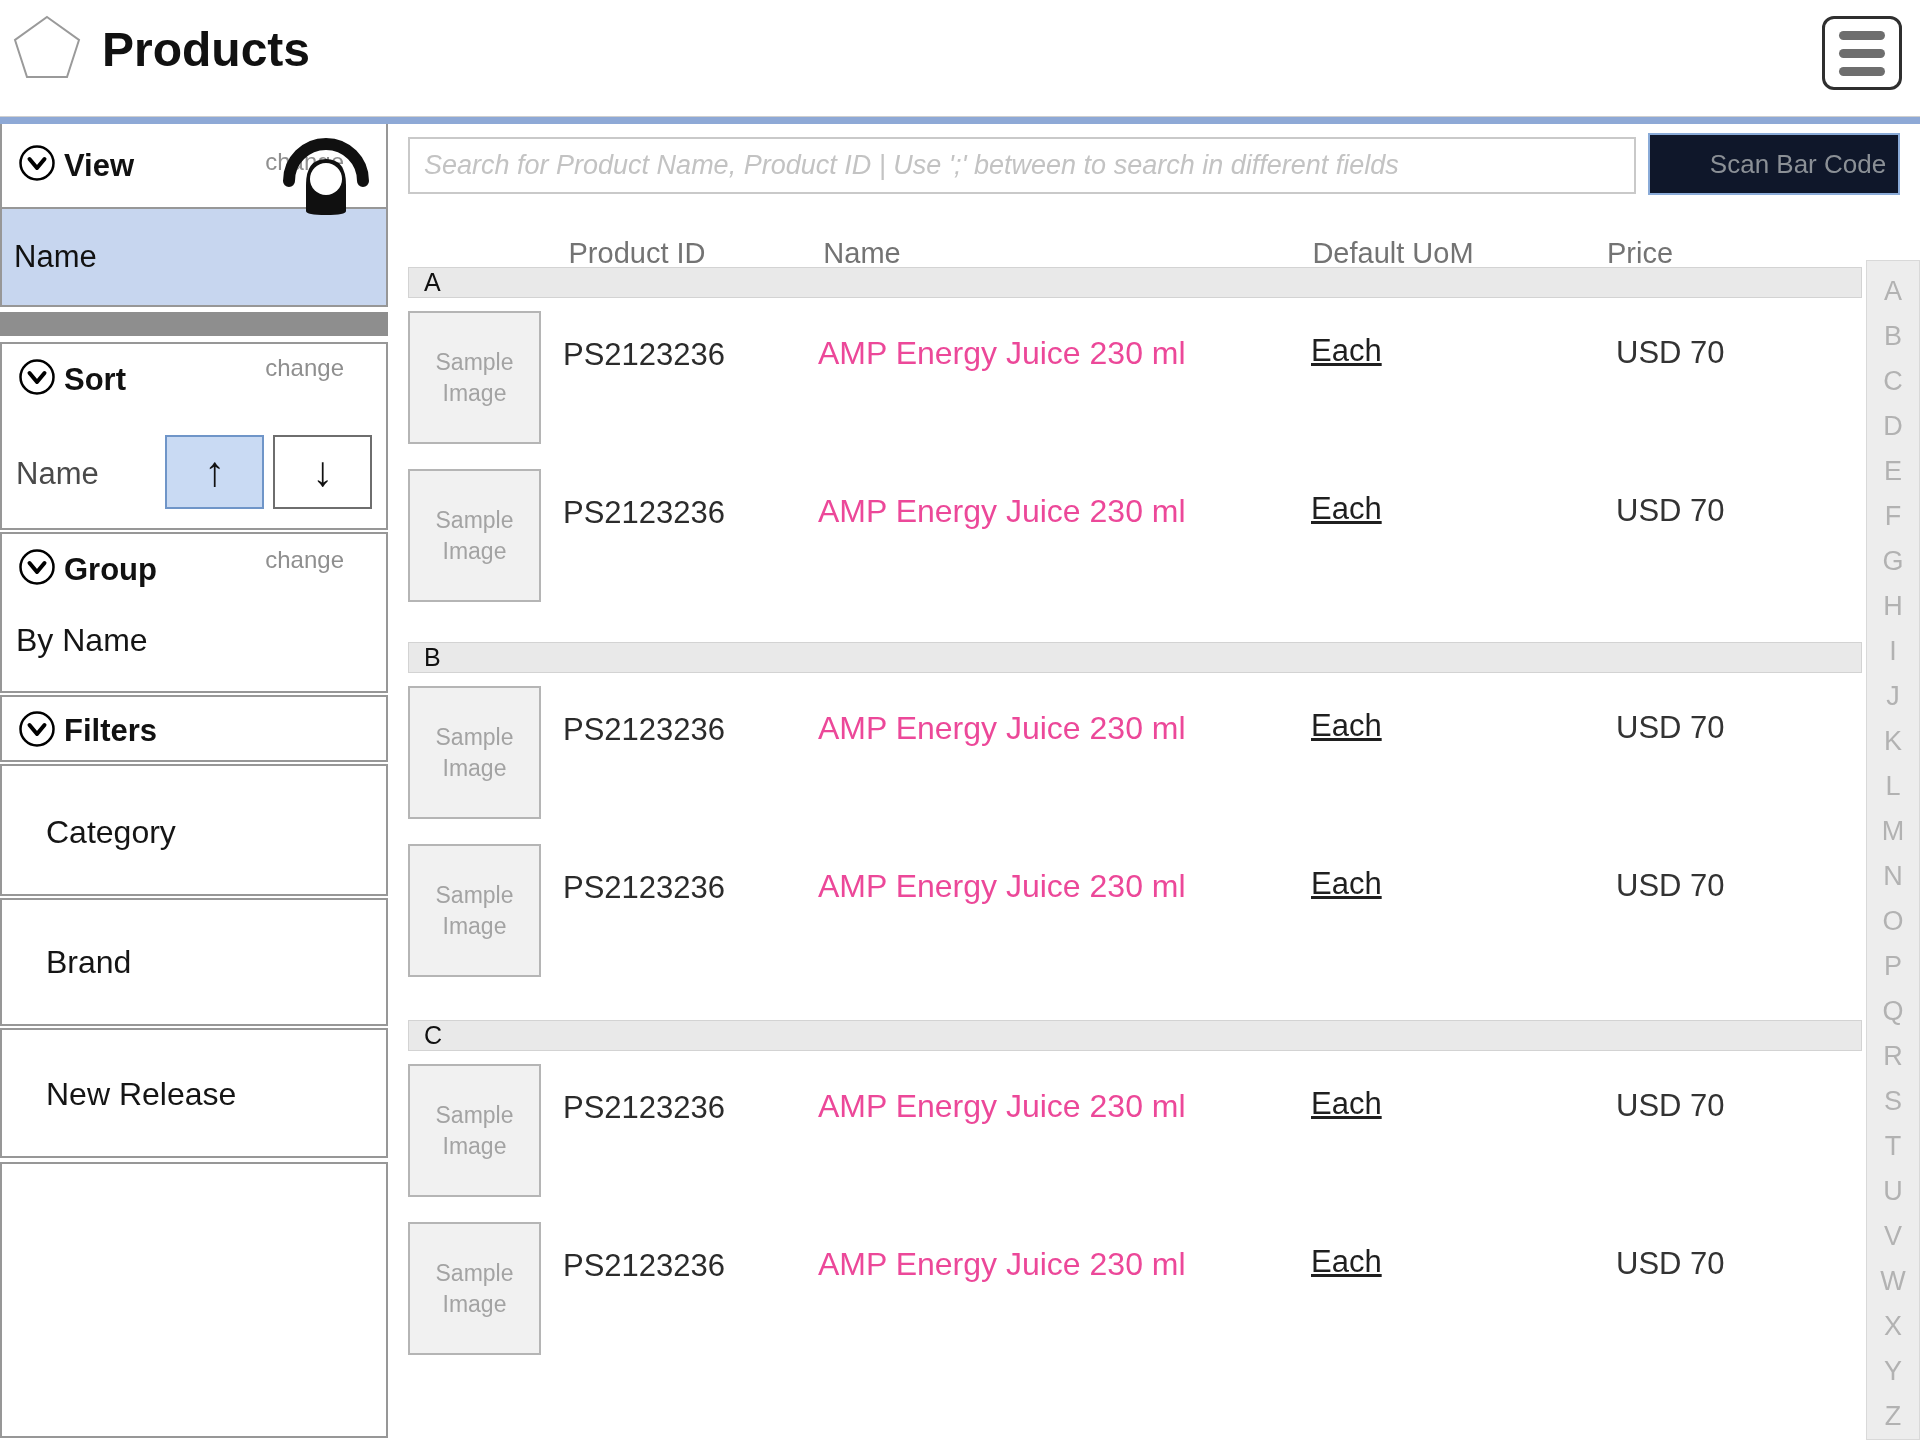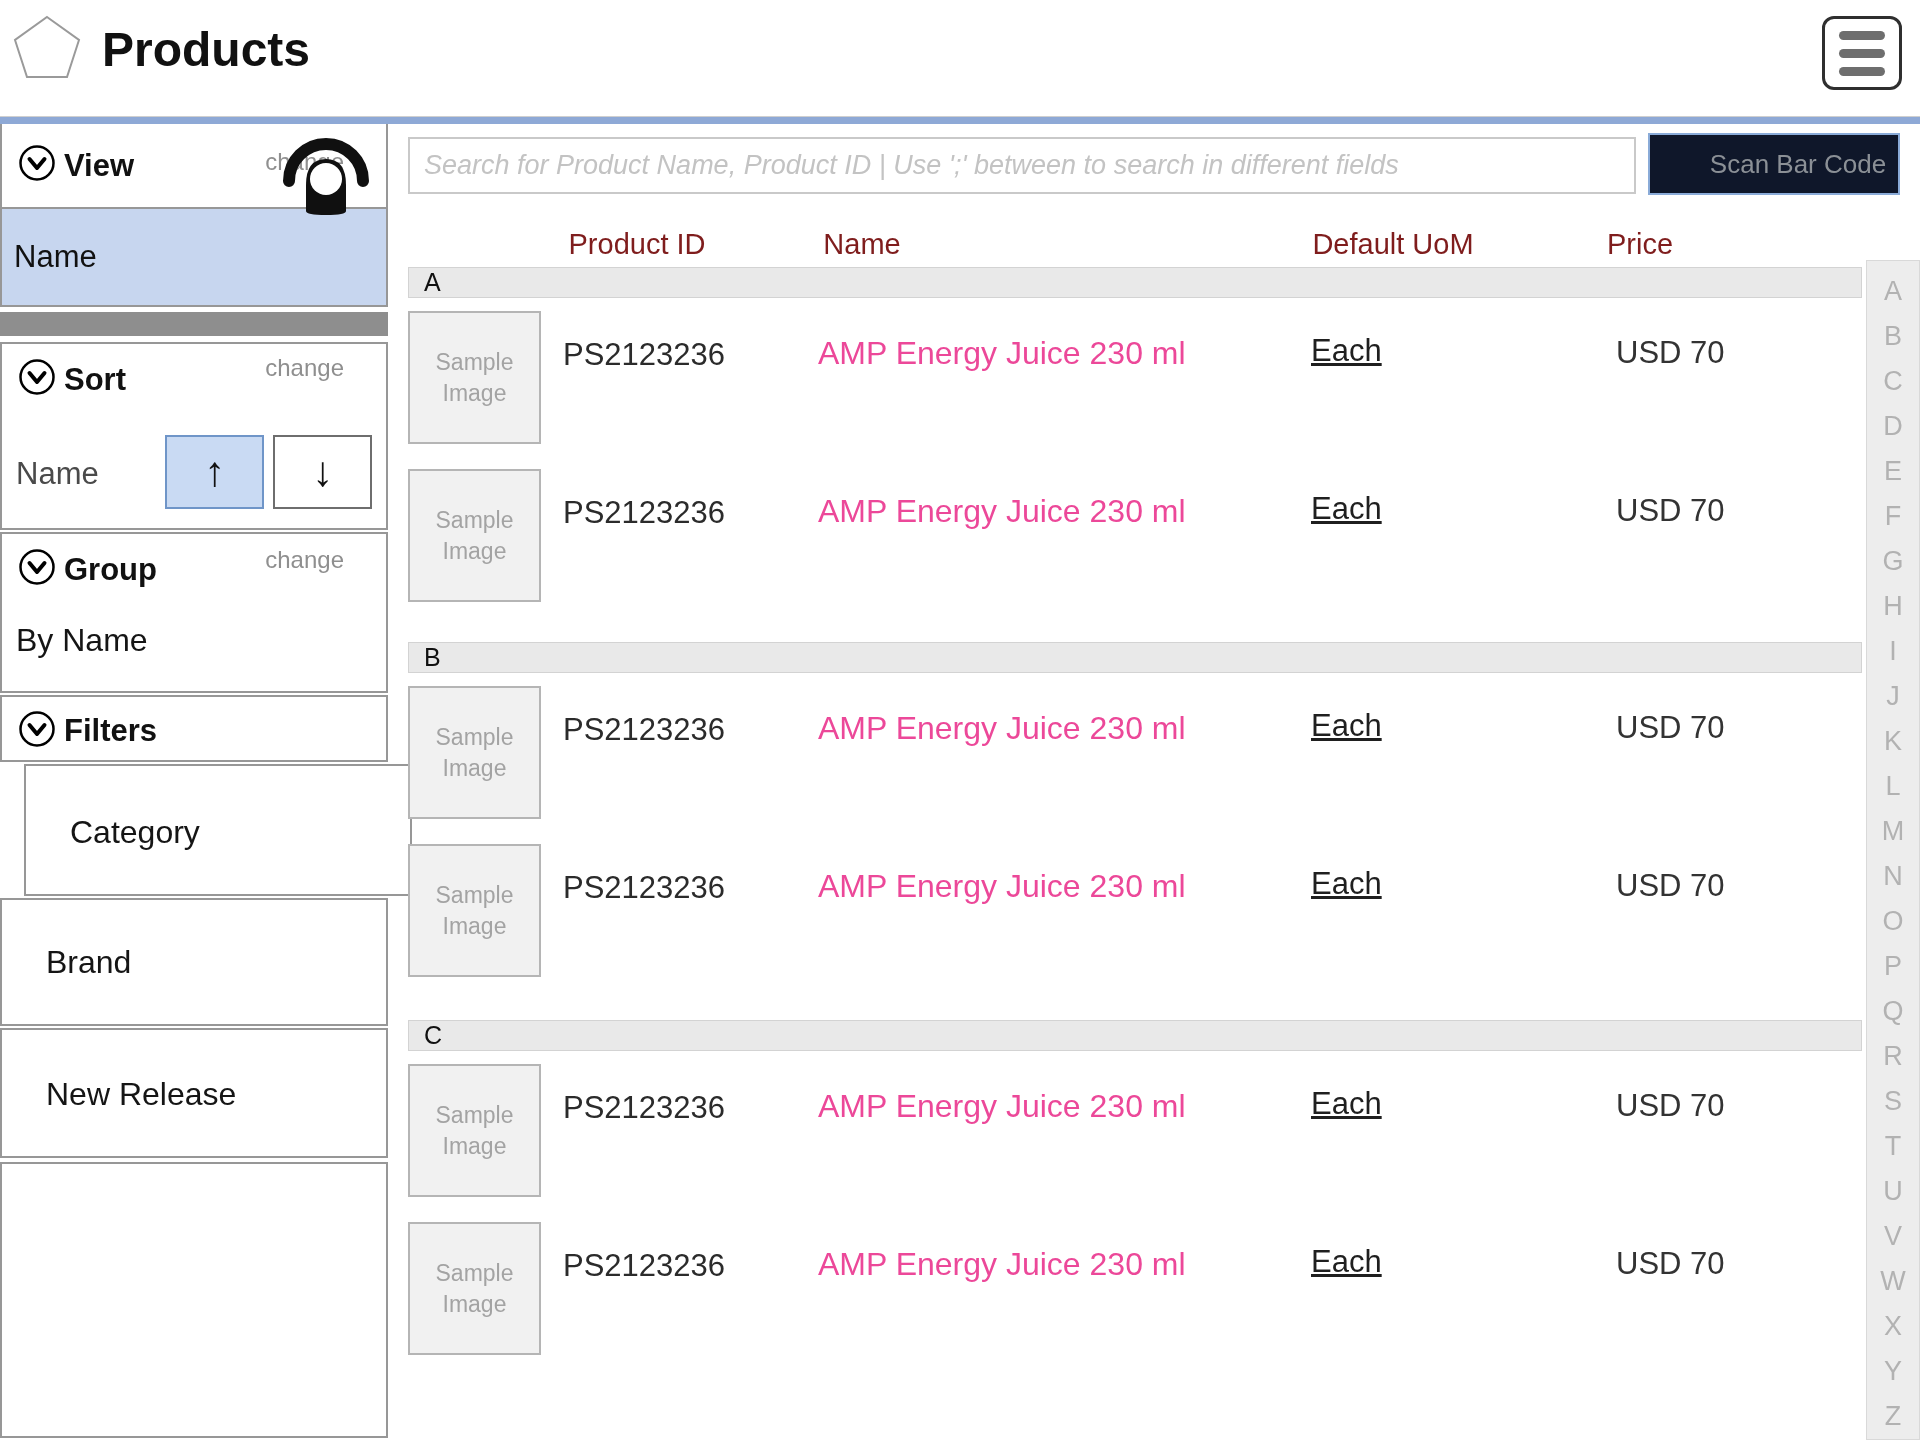--- a/index.html
+++ b/index.html
@@ -29,38 +29,38 @@
   .sort-field{position:absolute;left:14px;top:112px;font-size:31px;color:#4a4a4a;}
   .sortbtn{position:absolute;top:91px;width:99px;height:74px;box-sizing:border-box;display:flex;
     align-items:center;justify-content:center;font-size:42px;color:#111;cursor:pointer;}
   .sortbtn.asc{left:163px;background:#c9daf3;border:2px solid #6f95c8;}
   .sortbtn.desc{left:271px;background:#fff;border:2px solid #6e6e6e;}
   .group-box{top:532px;height:161px;}
   .group-value{position:absolute;left:14px;top:88px;font-size:32px;color:#151515;}
   .filters-box{top:695px;height:67px;}
   .fitem{cursor:pointer;}
   .fitem span{position:absolute;left:44px;font-size:32px;color:#151515;}
-  .fitem.cat{top:764px;height:132px;margin-left:24px;}
+  .fitem.cat{top:764px;height:132px;}
   .fitem.cat span{top:48px;}
   .fitem.brand{top:898px;height:128px;}
   .fitem.brand span{top:44px;}
   .fitem.newrel{top:1028px;height:130px;}
   .fitem.newrel span{top:46px;}
   .empty-box{top:1162px;height:276px;}
   .tap-icon{left:281px;top:129px;width:90px;height:86px;z-index:6;pointer-events:none;}
 
   
   .search{left:408px;top:137px;width:1228px;height:57px;border:2px solid #c9c9c9;box-sizing:border-box;
     font-size:27px;color:#555;padding:11px 14px;outline:none;font-family:"Liberation Sans","DejaVu Sans",sans-serif;}
   .search::placeholder{color:#c3c3c3;font-style:italic;}
   .scan-btn{left:1648px;top:133px;width:252px;height:62px;border:2px solid #8aabd8;box-sizing:border-box;
     display:flex;align-items:center;justify-content:center;font-size:26px;color:#8b9096;cursor:pointer;}
 
   
-  .colhead{position:absolute;top:228px;transform:translateX(-50%);font-size:29px;color:#7f1d1d;white-space:nowrap;}
+  .colhead{position:absolute;top:237px;transform:translateX(-50%);font-size:29px;color:#737373;white-space:nowrap;}
   .gbar{position:absolute;left:408px;width:1454px;height:31px;background:#e9e9e9;border:1px solid #d3d3d3;
     box-sizing:border-box;display:flex;align-items:center;padding-left:15px;font-size:25px;color:#111;}
   .prow{position:absolute;left:408px;width:1454px;height:134px;}
   .imgbox{position:absolute;left:0;top:0;width:133px;height:133px;background:#f1f1f1;border:2px solid #b5b5b5;
     box-sizing:border-box;display:flex;align-items:center;justify-content:center;text-align:center;
     color:#a3a3a3;font-size:23px;line-height:31px;}
   .pid{position:absolute;left:155px;top:26px;font-size:31px;color:#2b2b2b;}
   .pname{position:absolute;left:410px;top:24px;font-size:32px;color:#ec4899;cursor:pointer;}
   .uom{position:absolute;left:903px;top:22px;font-size:31px;color:#1f1f1f;text-decoration:underline;}
   .price{position:absolute;left:1208px;top:24px;font-size:31px;color:#333;}

